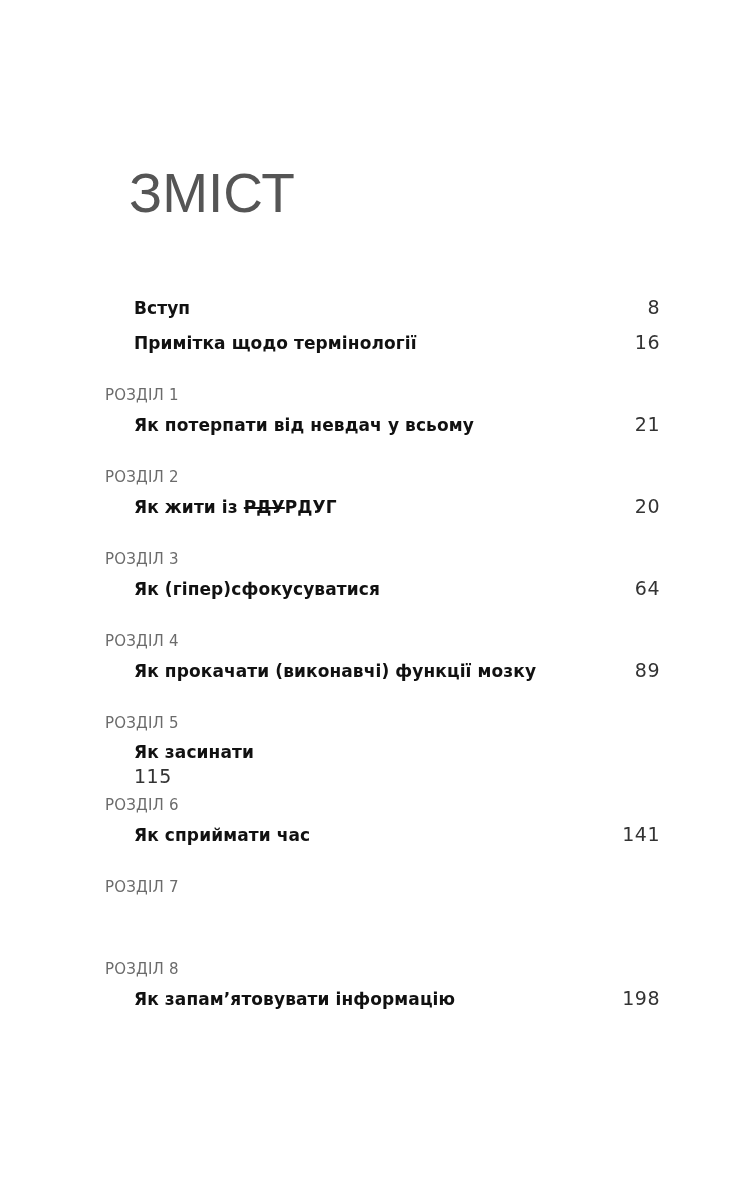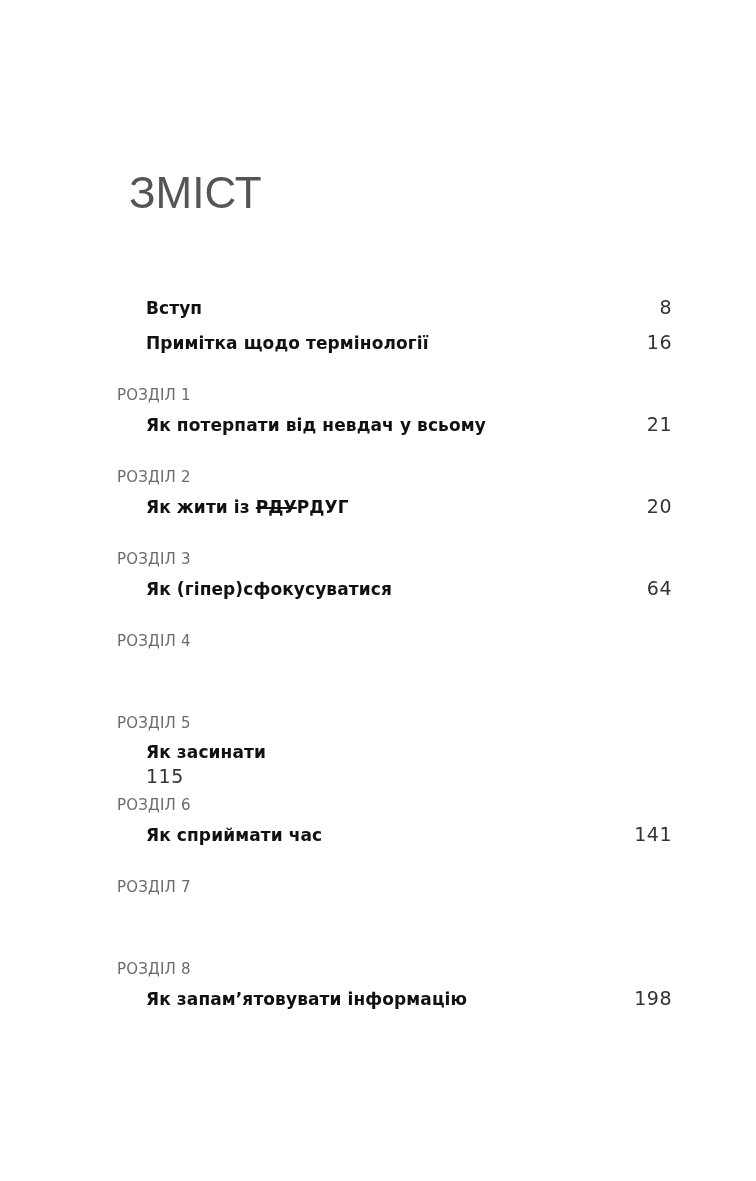--- a/index.html
+++ b/index.html
@@ -14,29 +14,29 @@
       overflow: hidden;
       font-family: "DejaVu Sans", "Liberation Sans", sans-serif;
       color: #111111;
     }
     .page-title {
       position: absolute;
       left: 129px;
       top: 165px;
       font-family: "Liberation Sans", "DejaVu Sans", sans-serif;
       font-weight: 400;
-      font-size: 44px;
+      font-size: 55px;
       line-height: 56px;
       color: #555555;
       letter-spacing: 0px;
       margin: 0;
     }
     .toc {
       position: absolute;
-      left: 16px;
+      left: 4px;
       top: 0;
       width: 732px;
       height: 1181px;
     }
     .entry-row {
       position: absolute;
       left: 130px;
       width: 526px;
       height: 24px;
       display: flex;
@@ -105,20 +105,24 @@
     <span class="entry-page">20</span>
   </div>
 
   <div class="chapter-label" style="top:548px;">РОЗДІЛ 3</div>
   <div class="entry-row" style="top:576px;">
     <span class="entry-title">Як (гіпер)сфокусуватися</span>
     <span class="entry-page">64</span>
   </div>
 
   <div class="chapter-label" style="top:630px;">РОЗДІЛ 4</div>
+  <div class="entry-row" style="top:658px;">
+    <span class="entry-title">Як прокачати (виконавчі) функції мозку</span>
+    <span class="entry-page">89</span>
+  </div>
 
   <div class="chapter-label" style="top:712px;">РОЗДІЛ 5</div>
   <div class="entry-row" style="top:740px;flex-direction:column;">
     <span class="entry-title">Як засинати</span>
     <span class="entry-page">115</span>
   </div>
 
   <div class="chapter-label" style="top:794px;">РОЗДІЛ 6</div>
   <div class="entry-row" style="top:822px;">
     <span class="entry-title">Як сприймати час</span>

